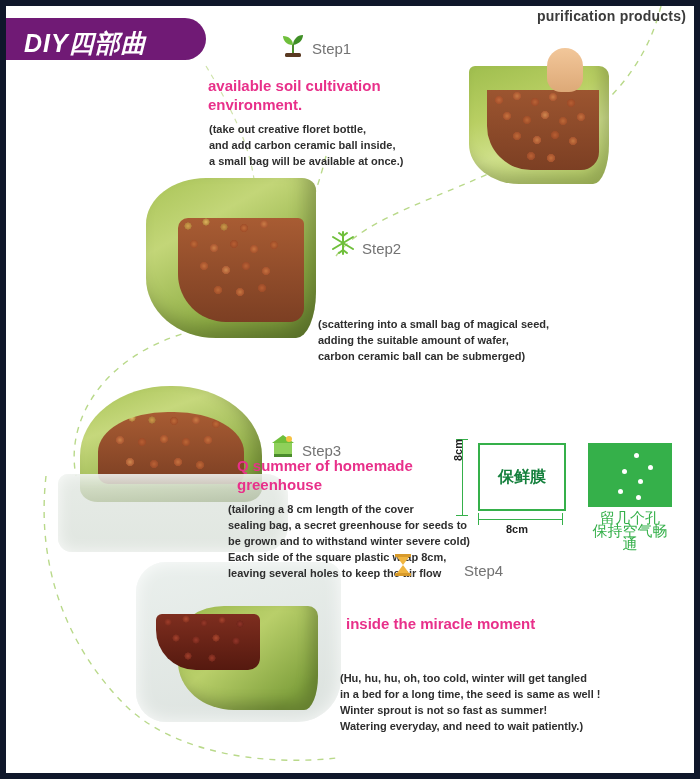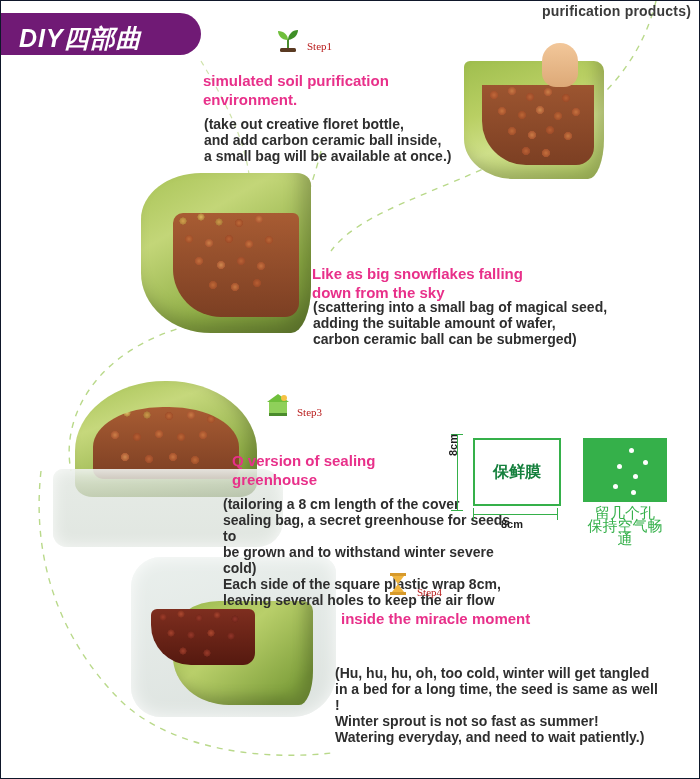--- a/index.html
+++ b/index.html
@@ -11,21 +11,21 @@
     height: 779px;
     background: #ffffff;
     font-family: "Liberation Sans", sans-serif;
     position: relative;
     overflow: hidden;
   }
   .page {
     position: relative;
     width: 700px;
     height: 779px;
-    border: 1px solid #0f172a;
+    border: 6px solid #0f172a;
     box-sizing: border-box;
     background: #fff;
     overflow: hidden;
   }
 
   
   .top-note {
     position: absolute;
     right: 8px;
     top: 2px;
@@ -74,40 +74,39 @@
     display: flex;
     align-items: flex-end;
   }
   .step-label .step-icon {
     width: 30px;
     height: 30px;
     margin-right: 4px;
     display: block;
   }
   .step-label .step-text {
-    font-size: 11px;
-    color: #b91c1c;
+    font-size: 15px;
+    color: #737373;
     font-weight: normal;
     padding-bottom: 1px;
-    font-family: Liberation Serif, serif;
   }
 
   
   .headline {
     position: absolute;
     color: #e8308a;
     font-weight: bold;
     font-size: 15px;
     line-height: 19px;
   }
   .body-text {
     position: absolute;
     color: #2e2e2e;
     font-weight: bold;
-    font-size: 14px;
+    font-size: 11px;
     line-height: 16px;
     white-space: pre-line;
   }
 
   
   .photo {
     position: absolute;
     overflow: hidden;
   }
 
@@ -339,42 +338,54 @@
 
   <div class="step-label" style="left:272px; top:22px;">
     <svg class="step-icon" viewBox="0 0 30 30">
       <path d="M15 26 L15 16" stroke="#4a8b2c" stroke-width="2" fill="none"></path>
       <path d="M15 17 C 8 17, 5 12, 5 8 C 11 8, 15 12, 15 17 Z" fill="#6fbf3b"></path>
       <path d="M15 17 C 22 16, 25 11, 25 7 C 19 7, 15 12, 15 17 Z" fill="#3f8f26"></path>
       <rect x="7" y="25" width="16" height="4" rx="1.5" fill="#5a3a22"></rect>
     </svg>
     <span class="step-text">Step1</span>
   </div>
-  <div class="headline" style="left:202px; top:70px; width:250px; white-space:pre-line;">simulated soil purification
+  <div class="headline" style="left:202px; top:70px; width:250px; white-space:pre-line;">available soil cultivation
 environment.</div>
   <div class="body-text" style="left:203px; top:115px; width:260px;">(take out creative floret bottle,
 and add carbon ceramic ball inside,
  a small bag will be available at once.)</div>
 
-  <div class="headline" style="left:311px; top:263px; width:290px; white-space:pre-line;">Like as big snowflakes falling
-down from the sky</div>
-  <div class="body-text" style="left:312px; top:298px; width:300px;">(scattering into a small bag of magical seed,
+  <div class="step-label" style="left:322px; top:222px;">
+    <svg class="step-icon" viewBox="0 0 30 30">
+      <g stroke="#6fbf3b" stroke-width="2" stroke-linecap="round">
+        <path d="M15 4 L15 26"></path>
+        <path d="M5 9 L25 21"></path>
+        <path d="M25 9 L5 21"></path>
+        <path d="M15 8 L11 5"></path>
+          <path d="M15 8 L19 5"></path>
+        <path d="M15 22 L11 25"></path>
+          <path d="M15 22 L19 25"></path>
+      </g>
+    </svg>
+    <span class="step-text">Step2</span>
+  </div>
+  <div class="body-text" style="left:312px; top:310px; width:300px;">(scattering into a small bag of magical seed,
 adding the suitable amount of wafer,
 carbon ceramic ball can be submerged)</div>
 
-  <div class="step-label" style="left:262px; top:388px;align-items:flex-end;">
+  <div class="step-label" style="left:262px; top:424px;align-items:flex-end;">
     <svg class="step-icon" viewBox="0 0 30 30">
       <path d="M4 13 L15 5 L26 13 Z" fill="#6fbf3b"></path>
       <rect x="6" y="13" width="18" height="12" fill="#8fd05a"></rect>
       <rect x="6" y="24" width="18" height="3" fill="#4a8b2c"></rect>
       <circle cx="21" cy="9" r="3" fill="#f6c243"></circle>
     </svg>
     <span class="step-text">Step3</span>
   </div>
-  <div class="headline" style="left:231px; top:450px; width:240px; white-space:pre-line;">Q version of sealing
+  <div class="headline" style="left:231px; top:450px; width:240px; white-space:pre-line;">Q summer of homemade
    greenhouse</div>
   <div class="body-text" style="left:222px; top:495px; width:300px;">   (tailoring a 8 cm length of the cover
  sealing bag, a secret greenhouse for seeds to
 be grown and to withstand winter severe cold)
 Each side of the square plastic wrap 8cm,
   leaving several holes to keep the air flow</div>
 
   <div class="diagram" style="left:450px; top:425px; width:230px; height:115px;">
     <div class="dim-line-v" style="left:6px; top:8px; height:76px;"></div>
     <div class="dim-line-h" style="left:0px; top:8px; width:12px;"></div>
@@ -395,21 +406,21 @@
       <span class="dot" style="left:60px; top:22px;"></span>
       <span class="dot" style="left:34px; top:26px;"></span>
       <span class="dot" style="left:50px; top:36px;"></span>
       <span class="dot" style="left:30px; top:46px;"></span>
       <span class="dot" style="left:48px; top:52px;"></span>
     </div>
     <div class="holes-caption" style="left:132px; top:80px; width:84px;">留几个孔
 保持空气畅通</div>
   </div>
 
-  <div class="step-label" style="left:382px; top:568px;">
+  <div class="step-label" style="left:382px; top:544px;gap:42px;">
     <svg class="step-icon" viewBox="0 0 30 30">
       <rect x="7" y="4" width="16" height="3" fill="#d79a2b"></rect>
       <rect x="7" y="23" width="16" height="3" fill="#d79a2b"></rect>
       <path d="M9 7 L21 7 L15 15 Z" fill="#f0b53f"></path>
       <path d="M9 23 L21 23 L15 15 Z" fill="#f0b53f"></path>
     </svg>
     <span class="step-text">Step4</span>
   </div>
   <div class="headline" style="left:340px; top:608px; width:300px;">inside the miracle moment</div>
   <div class="body-text" style="left:334px; top:636px; width:330px;margin-top:28px;">(Hu, hu, hu, oh, too cold, winter will get tangled

